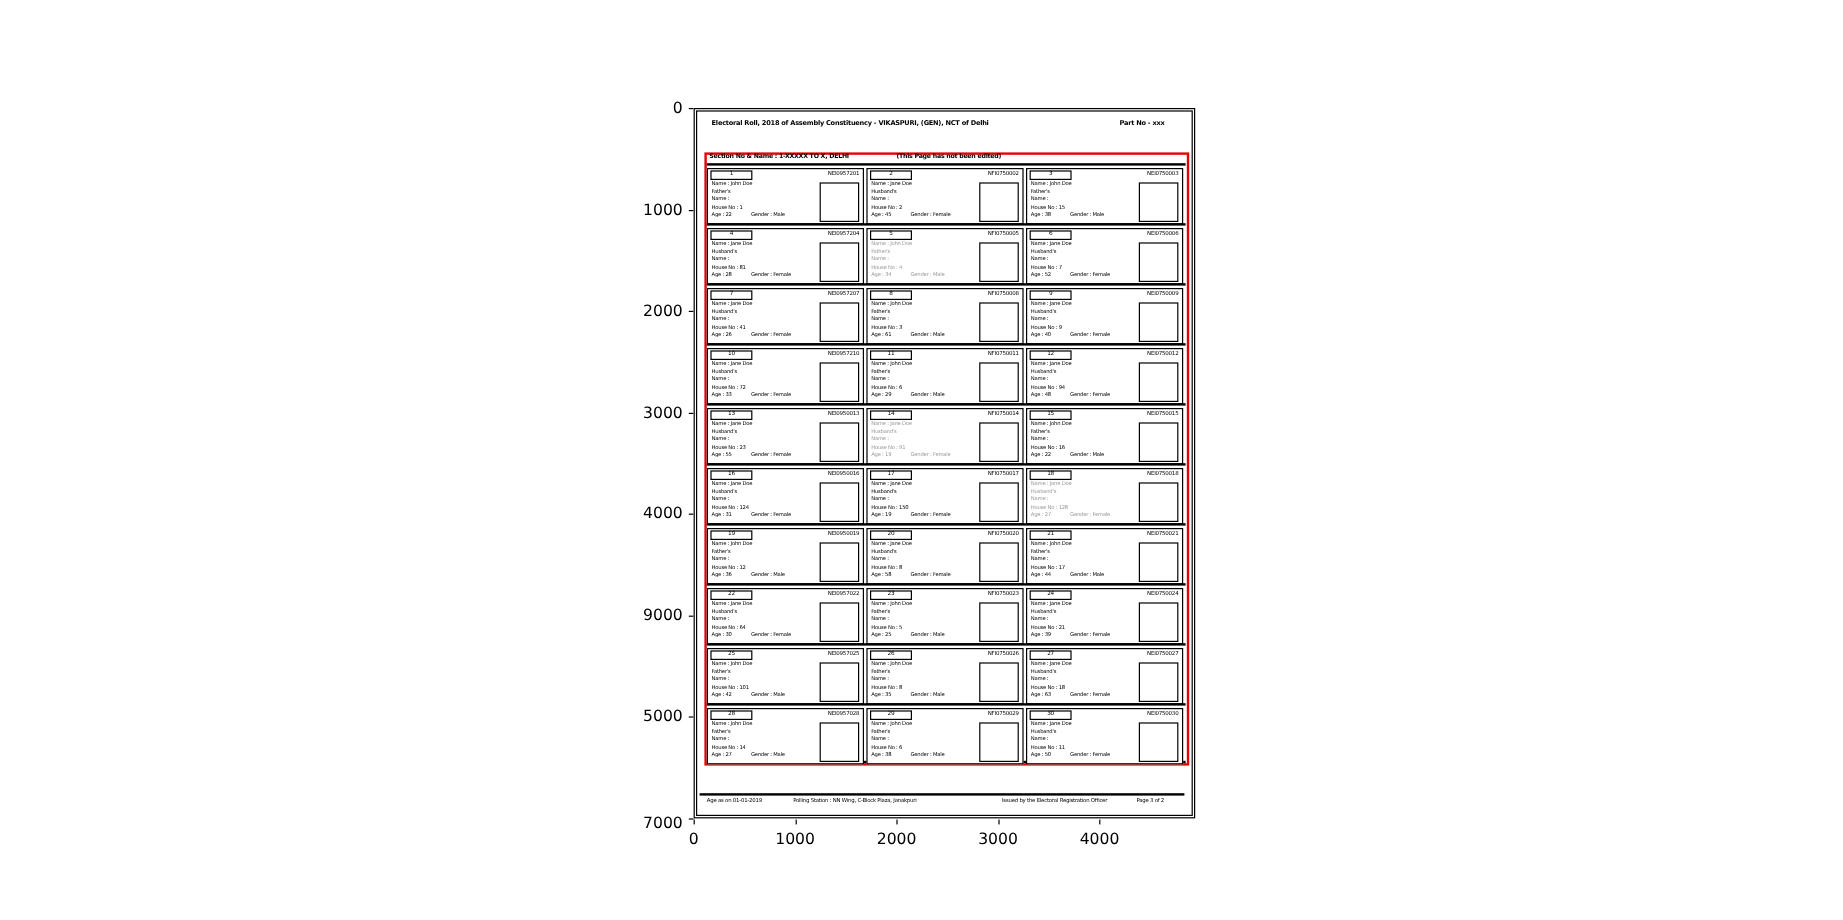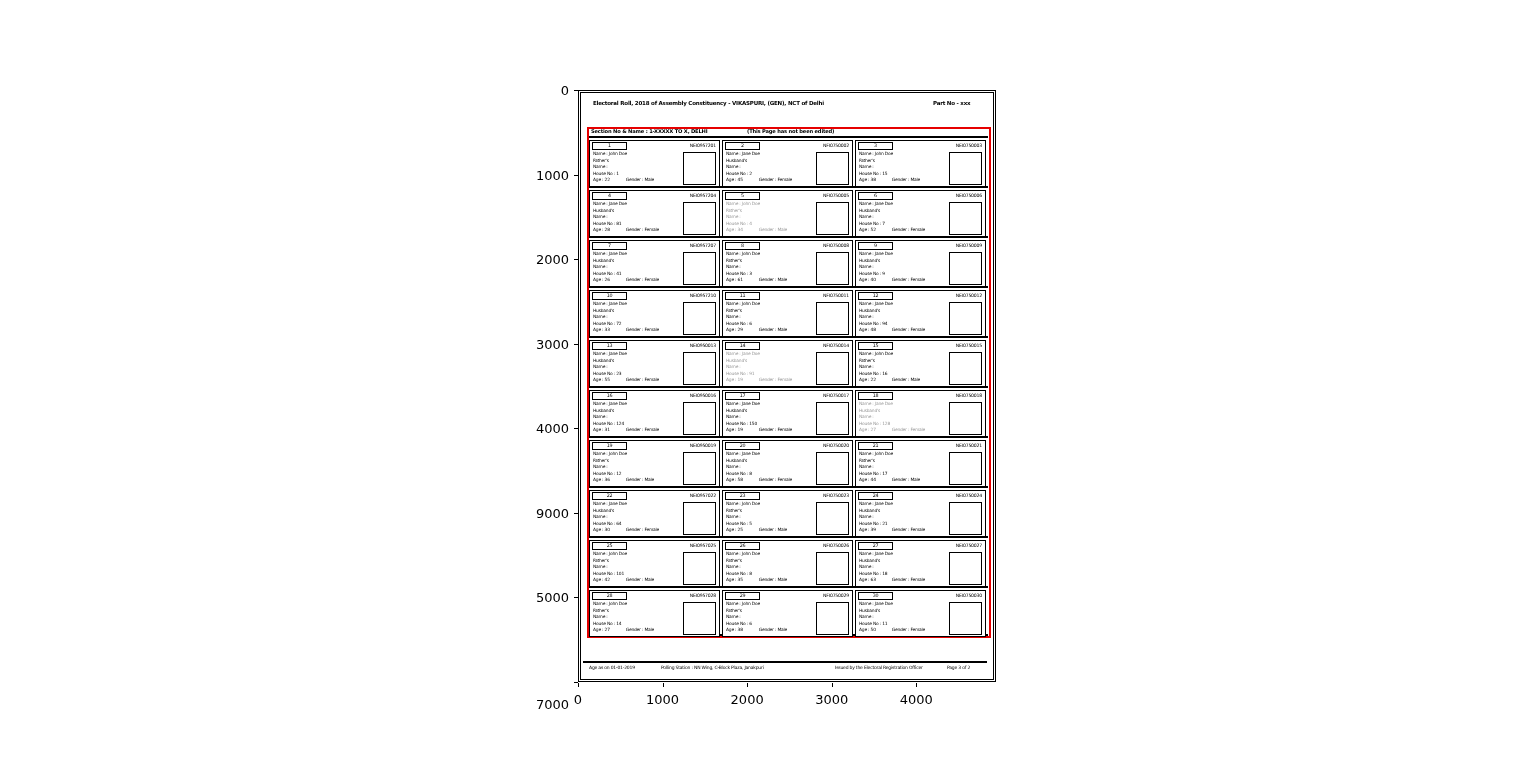--- a/index.html
+++ b/index.html
@@ -49,21 +49,21 @@
      <div class="ytick-label" style="left:519px;top:259.1428px">2000</div>
       <div class="ytick" style="top:343.7142px"></div>
      <div class="ytick-label" style="left:519px;top:343.7142px">3000</div>
       <div class="ytick" style="top:428.28560000000004px"></div>
      <div class="ytick-label" style="left:519px;top:428.28560000000004px">4000</div>
       <div class="ytick" style="top:512.857px"></div>
      <div class="ytick-label" style="left:519px;top:512.857px">9000</div>
       <div class="ytick" style="top:597.4284px"></div>
      <div class="ytick-label" style="left:519px;top:597.4284px">5000</div>
       <div class="ytick" style="top:681.9998px"></div>
-     <div class="ytick-label" style="left:519px;top:704px">7000</div>
+     <div class="ytick-label" style="left:519px;top:686px">7000</div>
       <div class="xtick" style="left:578px"></div>
      <div class="xtick-label" style="left:578px">0</div>
       <div class="xtick" style="left:662.5714px"></div>
      <div class="xtick-label" style="left:662.5714px">1000</div>
       <div class="xtick" style="left:747.1428000000001px"></div>
      <div class="xtick-label" style="left:747.1428000000001px">2000</div>
       <div class="xtick" style="left:831.7142px"></div>
      <div class="xtick-label" style="left:831.7142px">3000</div>
       <div class="xtick" style="left:916.2856px"></div>
      <div class="xtick-label" style="left:916.2856px">4000</div>

